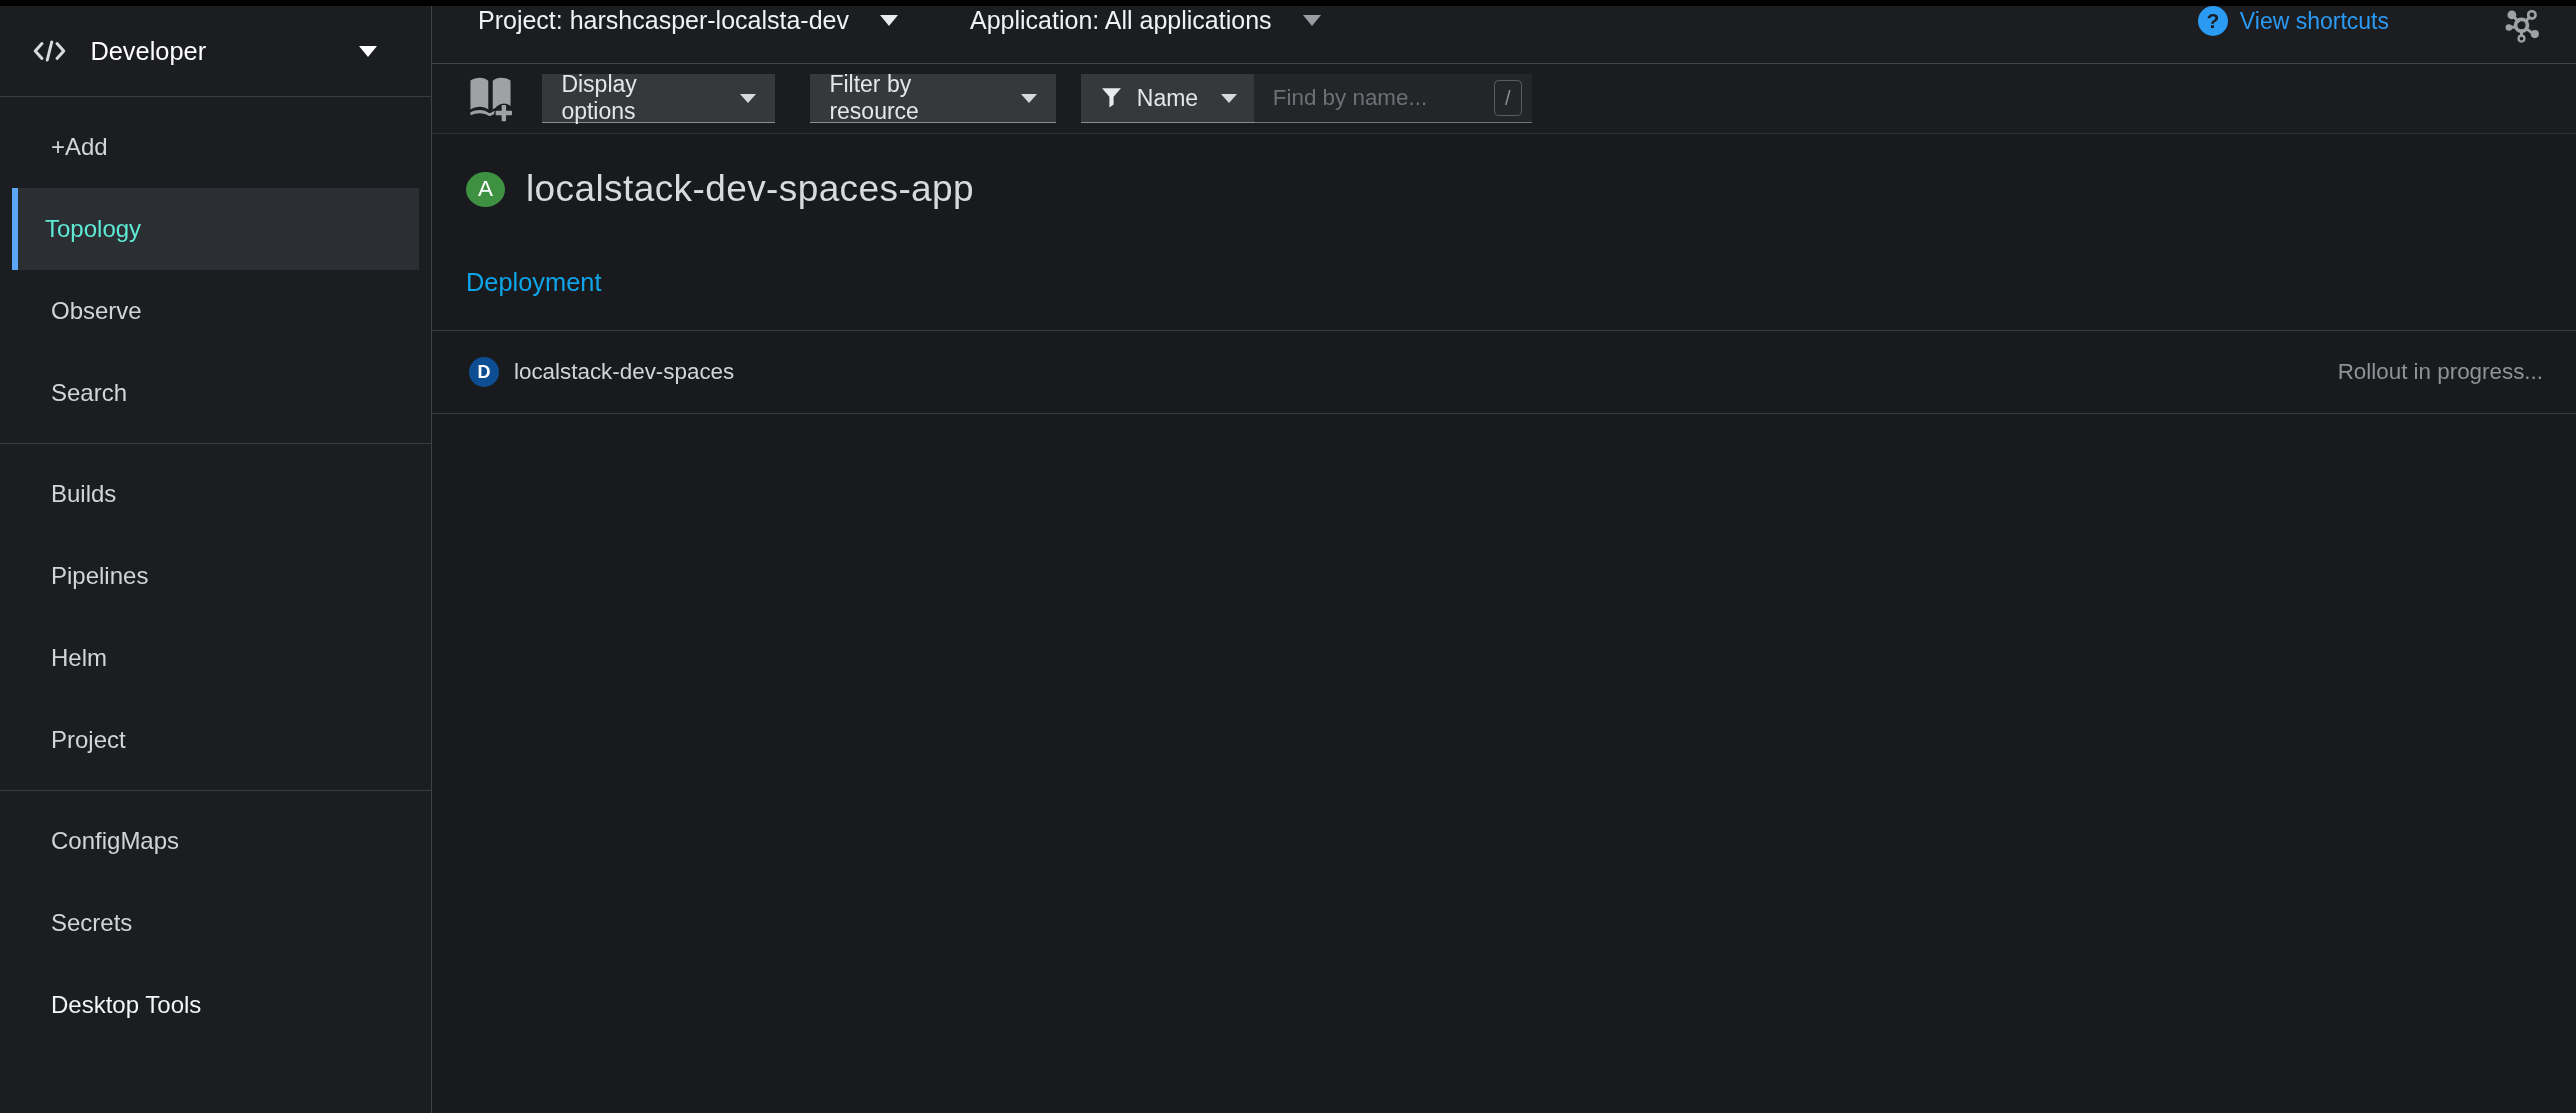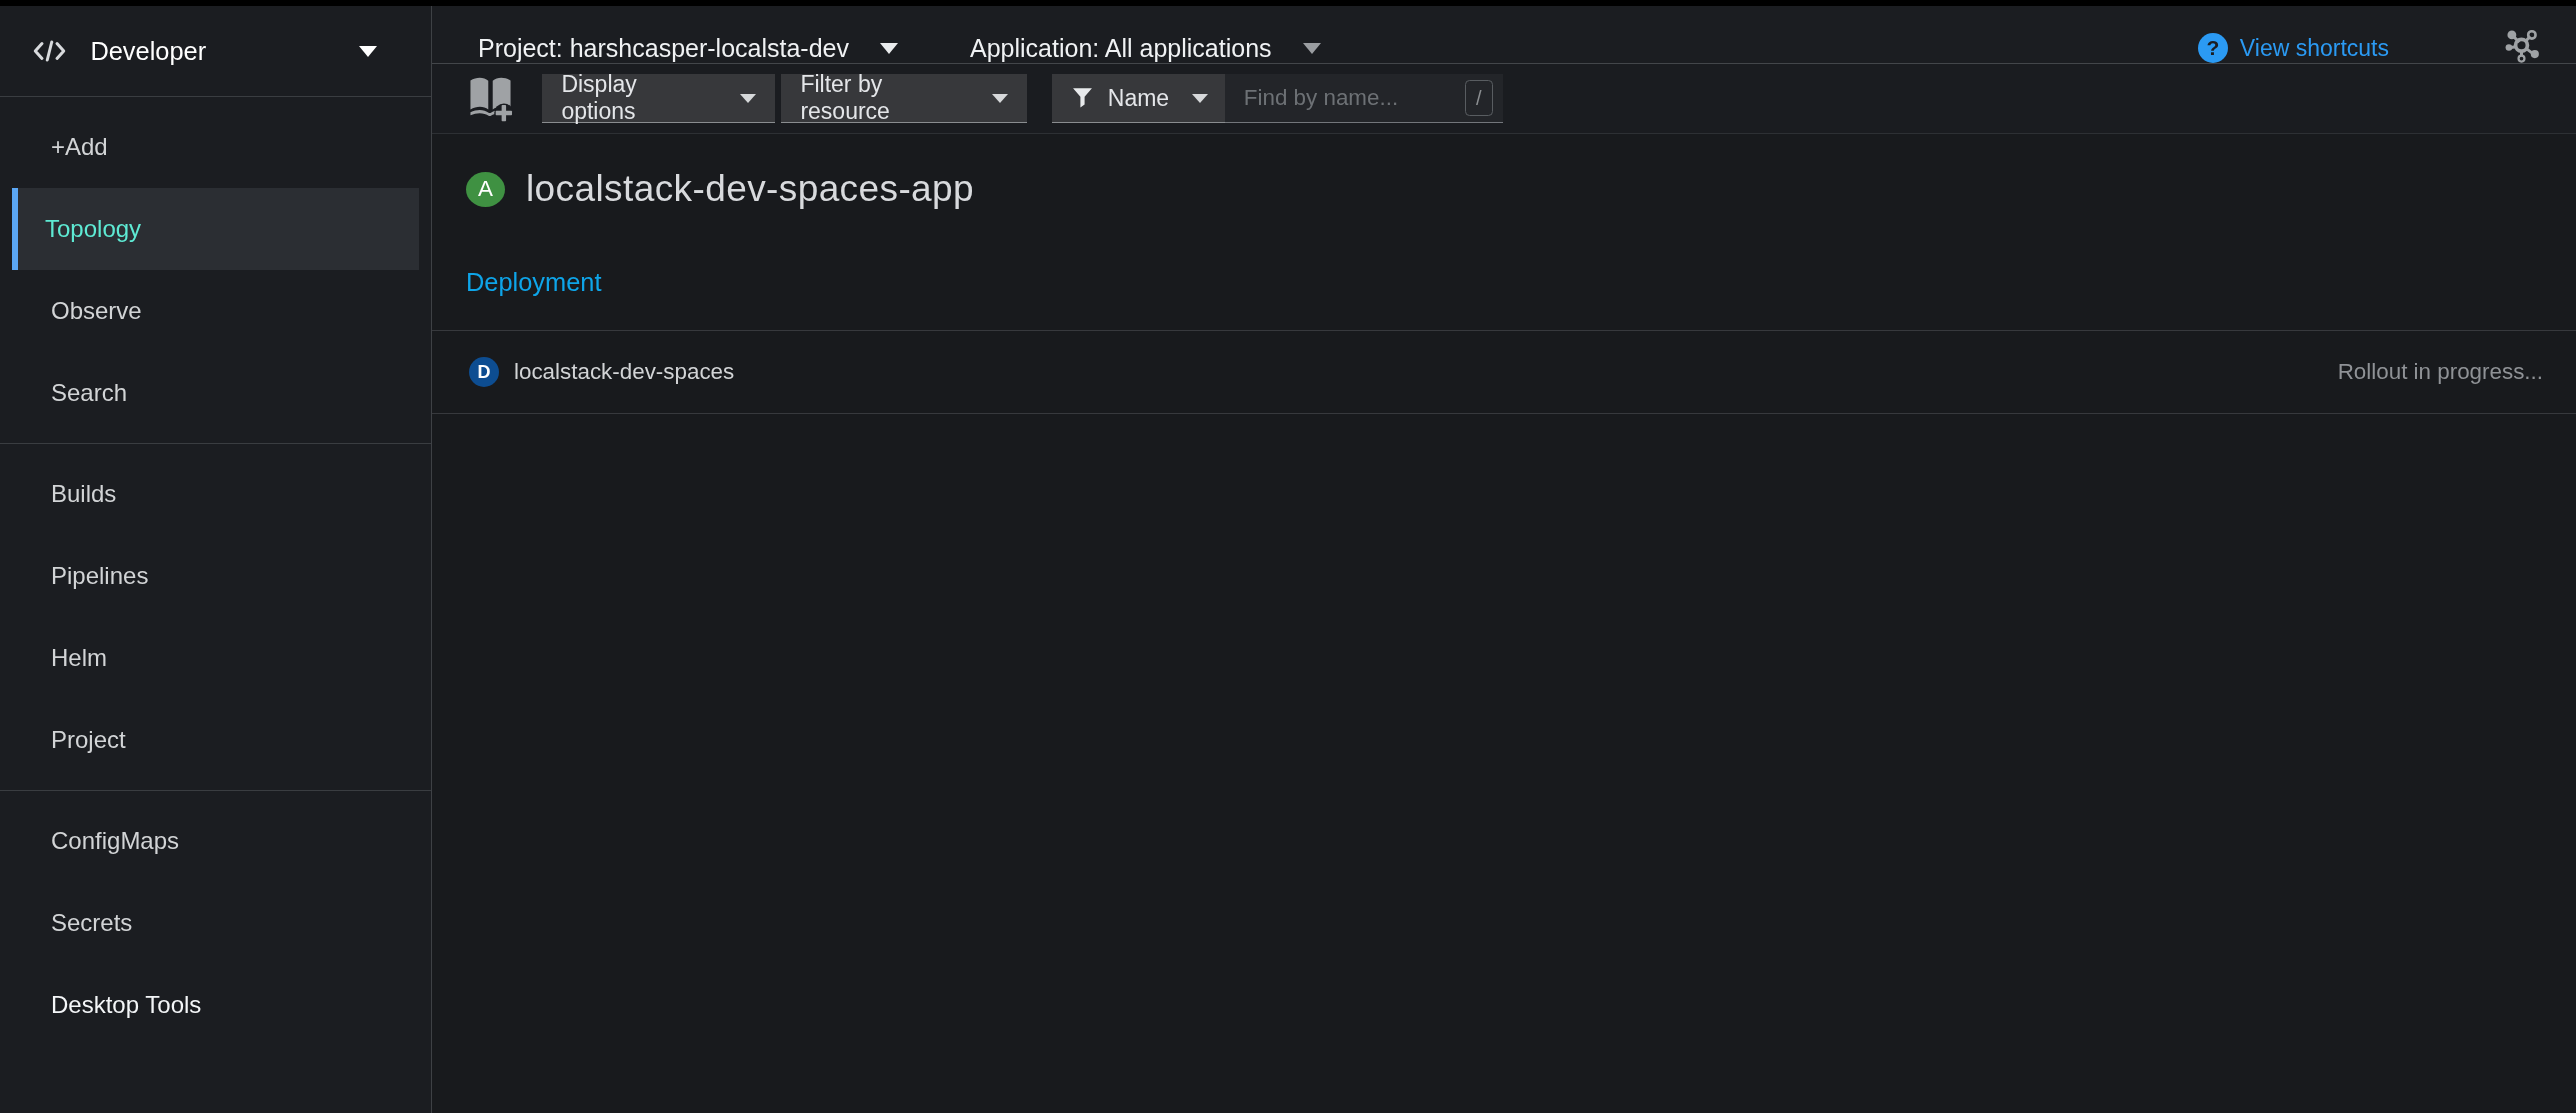--- a/index.html
+++ b/index.html
@@ -54,21 +54,21 @@
     border-left: 6px solid #5ba7f5;
     padding-left: 27px;
     color: #5eead4;
   }
   .nav-item.bright { color: #f4f6f8; }
   
   .masthead {
     position: absolute; left: 432px; right: 0; top: 6px; height: 58px;
     background: #1b1d21;
     border-bottom: 0.7px solid #43464a;
-    display: flex; align-items: flex-end;
+    display: flex; align-items: flex-start;
     padding: 0 36px 0 46px;
     color: #f0f2f4; font-size: 25px;
   }
   .menu-toggle { display: flex; align-items: center; gap: 31px; cursor: pointer; }
   .menu-toggle.project { margin-right: 72px; }
   .menu-toggle.project .caret { color: #e9ebed; }
   .menu-toggle.application .caret { color: #9a9da1; }
   .shortcuts-link {
     margin-left: auto;
     display: flex; align-items: center; gap: 12px;
@@ -98,21 +98,21 @@
     display: flex; align-items: center;
     padding: 0 19.4px;
     color: #e4e6e9; font-size: 23px;
     font-family: inherit;
     cursor: pointer;
   }
   .pf-dropdown .dd-label { flex: 1; text-align: left; }
   .pf-dropdown .caret { color: #d6d8da; margin-left: 22.4px;
     border-left-width: 8.2px; border-right-width: 8.2px; border-top-width: 9.7px; }
   .dd-display { width: 233px; }
-  .dd-filter  { width: 246px; margin-left: 6px; }
+  .dd-filter  { width: 246px; margin-left: 35px; }
   .filter-group { display: flex; margin-left: 25.4px; }
   .dd-name { width: 173px; }
   .dd-name .funnel { margin-right: 15px; display: flex; }
   .find-box {
     width: 278px; height: 49px;
     background: #232529;
     border-bottom: 1.5px solid #73767b;
     display: flex; align-items: center;
     padding: 0 10.5px 0 16.4px;
   }

